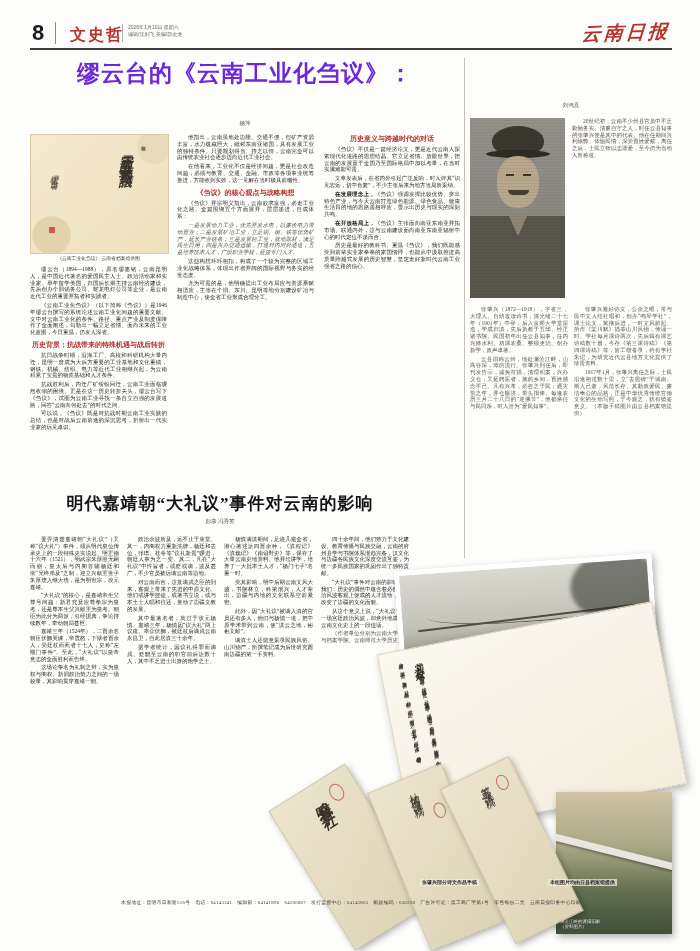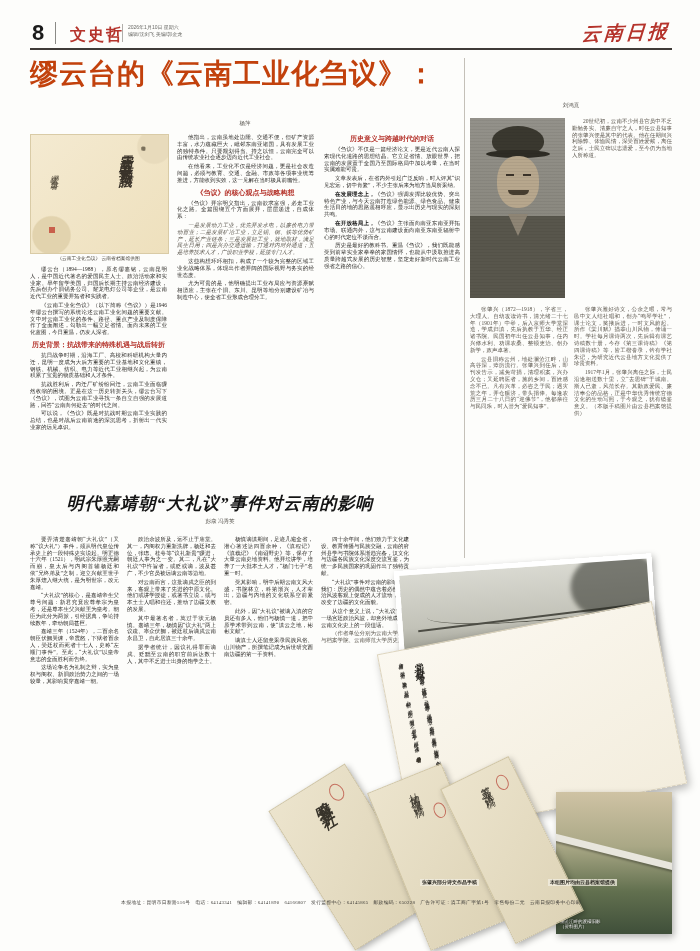--- a/index.html
+++ b/index.html
@@ -16,21 +16,21 @@
   .caption{font-size:4.8px;color:#4a463e;text-align:center;line-height:6px;}
   .rule{background:#3f3b38;height:2px;}
   .vline{width:1px;background:#c4c0b8;}
   
   .pagenum{font-size:22px;font-weight:bold;color:#1b1b1b;}
   .section{font-size:16px;font-weight:900;color:#b5342c;letter-spacing:2px;}
   .dates{font-size:5px;line-height:7px;color:#6a6a66;}
   .masthead{font-size:19px;font-weight:bold;font-style:italic;color:#b5342c;
             letter-spacing:3px;transform:rotate(-2deg) skewX(-6deg);}
   
-  .h-main{font-weight:900;font-size:28px;line-height:27px;color:#c2410c;text-align:left;letter-spacing:1px;}
+  .h-main{font-weight:900;font-size:23px;line-height:27px;color:#6d28d9;text-align:center;letter-spacing:1px;}
   .h-right{font-weight:900;font-size:14px;line-height:17px;color:#141414;text-align:center;}
   .h-bottom{font-weight:900;font-size:17px;color:#141414;text-align:center;letter-spacing:1px;}
   .byline{font-size:5.5px;color:#55524c;text-align:center;}
   
   .book{position:relative;width:137px;height:118px;background:
         radial-gradient(circle at 15% 85%, #e2d3ae 0 12%, transparent 13%),
         radial-gradient(circle at 90% 10%, #e8dbbc 0 10%, transparent 11%),
         linear-gradient(135deg,#f4ead1,#eee0bd);border:1px solid #d9cba6;overflow:hidden;}
   .book-title{position:absolute;right:34px;top:10px;writing-mode:vertical-rl;
               font-size:13px;font-weight:bold;color:#3a332a;letter-spacing:3px;font-style:italic;}
@@ -155,21 +155,21 @@
   </div>
   <div class="abs body-text kai" style="left:470px;top:306px;width:98px;height:250px;">
     <p>张肇兴（1872—1918），字省三，大理人。自幼攻读诗书，清光绪二十七年（1901年）中举，后入京师大学堂深造，学成归滇，先后执教于五华、经正诸书院。民国初年出任云县知事，任内兴修水利、劝课农桑、整顿吏治、创办新学，政声卓著。</p>
     <p>云县旧称云州，地处澜沧江畔，山高谷深，瘴疠流行。张肇兴到任后，即刊发告示，减免苛捐，清理积案，兴办义仓；又延聘医者，施药乡间，百姓感念不已。凡有兴革，必咨之于民；遇灾荒之年，开仓赈济，带头捐俸。每逢农历三月二十八日的“迎佛节”，他都亲往与民同乐，时人誉为“爱民知事”。</p>
   </div>
   <div class="abs body-text kai" style="left:574px;top:306px;width:98px;height:250px;">
     <p>张肇兴雅好诗文，公余之暇，常与邑中文人结社唱和，创办“鸣琴学社”，课士论文，奖掖后进，一时文风蔚起。所作《棠川赋》描摹山川风物，传诵一时。学社每月课诗两次，先后辑有课艺诗稿数十册，今存《第三课诗稿》《第四课诗稿》等，皆工楷誊录，钤有学社朱记，为研究近代云县地方文化提供了珍贵资料。</p>
     <p>1917年1月，张肇兴离任之际，士民沿途相送数十里，立“去思碑”于城南。斯人已逝，风范长存。其勤政爱民、廉洁奉公的品格，正是中华优秀传统官德文化的生动写照，于今观之，犹有镜鉴意义。（本版手稿图片由云县档案馆提供）</p>
   </div>
 
-  <div class="abs h-bottom" style="left:30px;top:492px;width:380px;font-style:italic;">明代嘉靖朝“大礼议”事件对云南的影响</div>
+  <div class="abs h-bottom" style="left:30px;top:492px;width:380px;">明代嘉靖朝“大礼议”事件对云南的影响</div>
   <div class="abs byline" style="left:30px;top:518px;width:380px;">彭康 冯秀英</div>
 
   <div class="abs body-text" style="left:30px;top:536px;width:89px;height:374px;">
     <p>要弄清楚嘉靖朝“大礼议”（又称“议大礼”）事件，须从明代皇位传承史上的一段特殊史实说起。明正德十六年（1521），明武宗朱厚照无嗣而崩，皇太后与内阁首辅杨廷和依“兄终弟及”之制，迎立兴献王世子朱厚熜入继大统，是为明世宗，改元嘉靖。</p>
     <p>“大礼议”的核心，是嘉靖帝生父尊号问题：新君究竟应尊孝宗为皇考，还是尊本生父兴献王为皇考。朝臣为此分为两派，引经据典，争论持续数年，牵动朝局甚巨。</p>
     <p>嘉靖三年（1524年），二百余名朝臣伏阙哭谏，帝震怒，下狱者百余人，受廷杖而死者十七人，史称“左顺门事件”。至此，“大礼议”以皇帝意志的全面胜利而告终。</p>
     <p>这场论争名为礼制之辩，实为皇权与阁权、新旧政治势力之间的一场较量，其影响贯穿嘉靖一朝。</p>
   </div>
   <div class="abs body-text" style="left:127px;top:536px;width:89px;height:374px;">
     <p>政治余波所及，远不止于庙堂。其一，内阁权力重新洗牌，杨廷和去位，张璁、桂萼等“议礼新贵”骤进，朝廷人事为之一变。其二，凡在“大礼议”中忤旨者，或贬或谪，波及甚广，不少官员被远谪云南等边地。</p>

